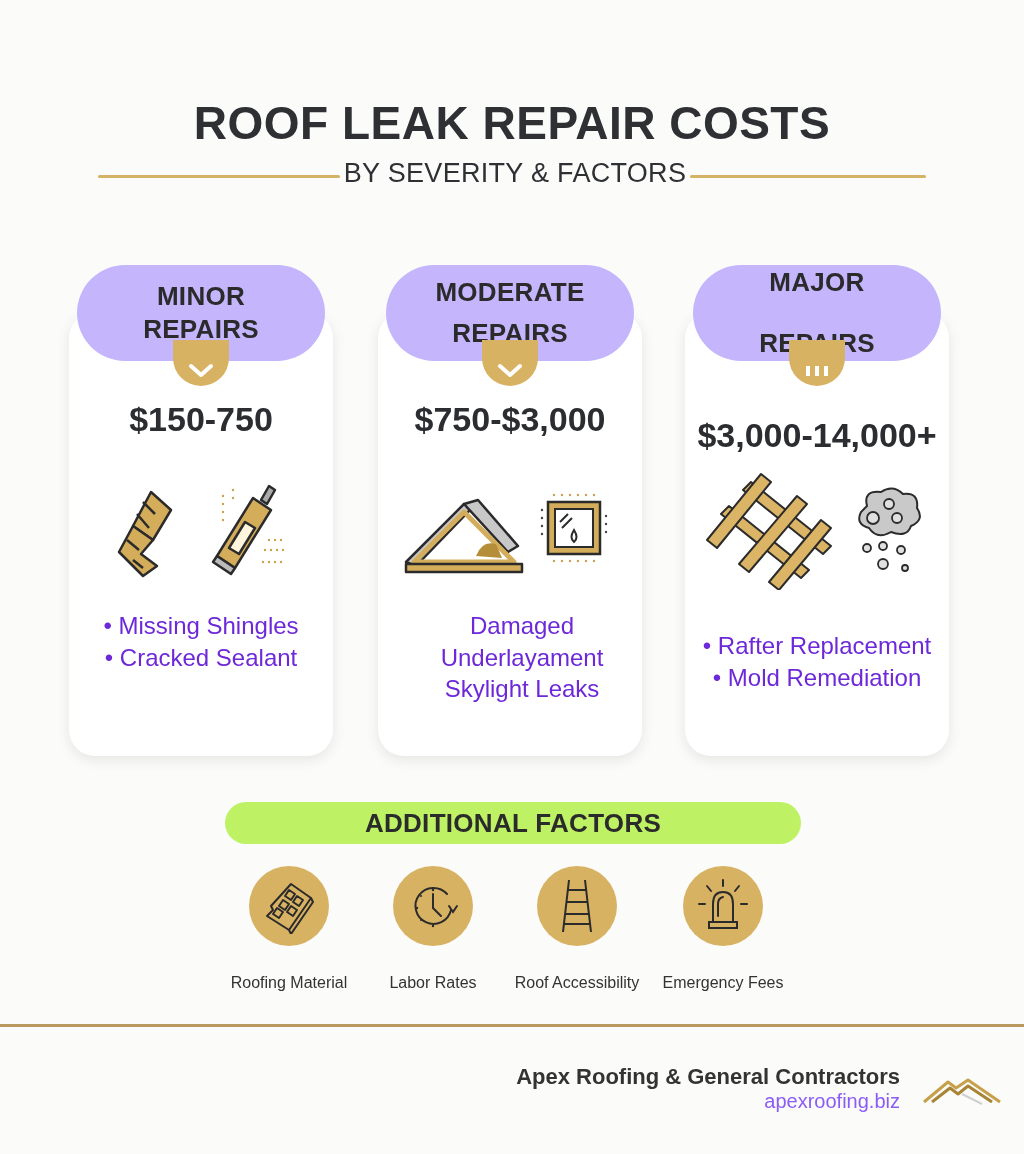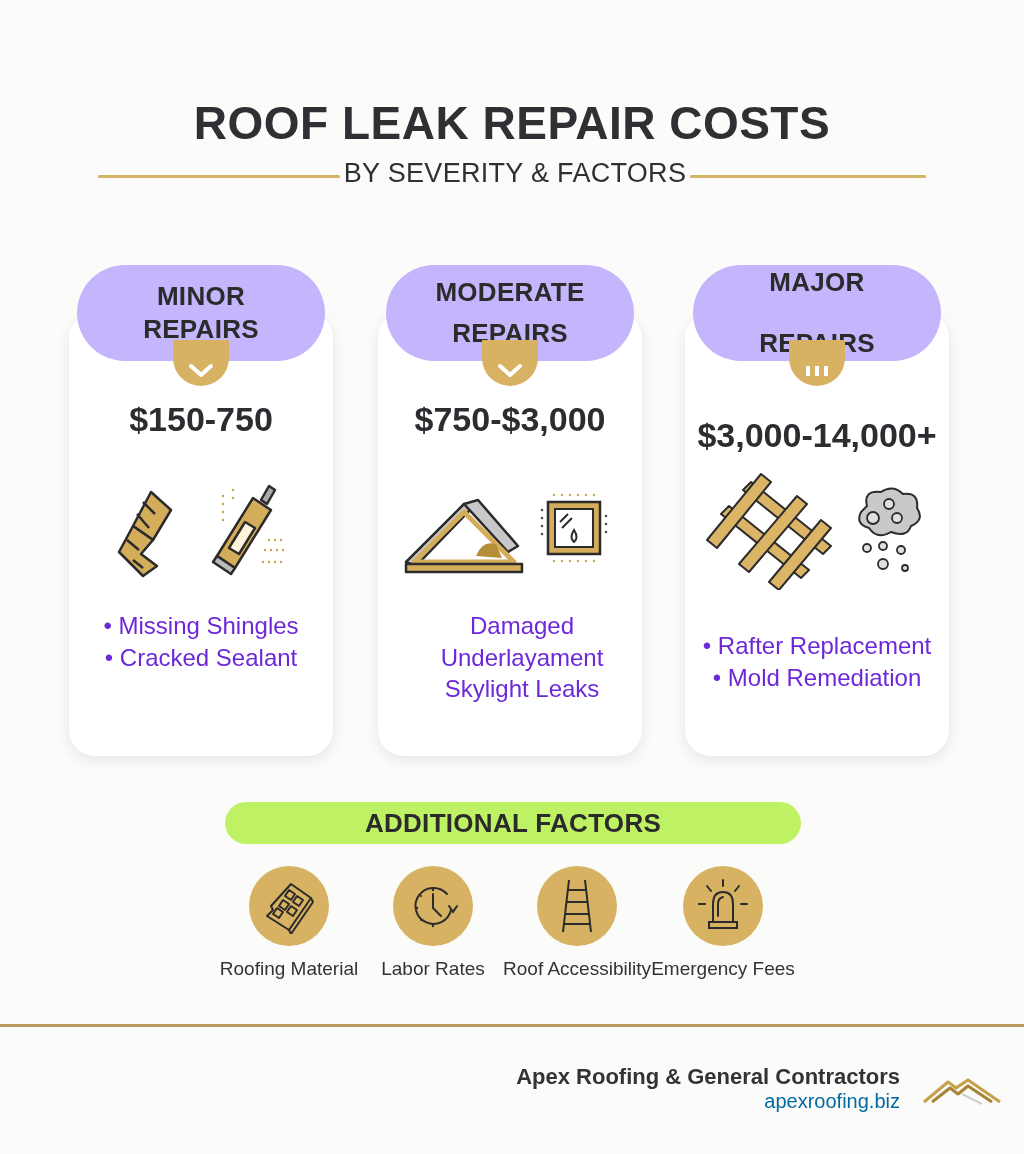--- a/index.html
+++ b/index.html
@@ -28,25 +28,25 @@
   .icons { position: absolute; top: 470px; width: 264px; height: 120px; z-index: 3; }
   .icons svg { position: absolute; }
 
   .list { position: absolute; width: 264px; text-align: center; font-size: 24px; line-height: 31.5px; color: #6d28d9; z-index: 3; }
 
   .factors-bar { position: absolute; top: 802px; left: 225px; width: 576px; height: 42px; background: #bef264;
     border-radius: 21px; text-align: center; line-height: 42px; font-size: 26px; font-weight: 700; color: #2b2b2b; letter-spacing: 0.3px; }
   .factor { position: absolute; top: 866px; width: 150px; text-align: center; }
   .factor .circle { width: 80px; height: 80px; border-radius: 50%; background: #d8b263; margin: 0 auto;
     display: flex; align-items: center; justify-content: center; }
-  .factor .label { margin-top: 12px; font-size: 19px; color: #333; }
+  .factor .label { margin-top: 28px; font-size: 16px; color: #333; }
 
   .footer-rule { position: absolute; top: 1024px; left: 0; width: 1024px; height: 3px; background: #b89a5e; }
   .company { position: absolute; top: 1064px; right: 124px; font-size: 22px; font-weight: 700; color: #333; text-align: right; }
-  .website { position: absolute; top: 1090px; right: 124px; font-size: 20px; color: #0369a1; text-align: right; }
+  .website { position: absolute; top: 1090px; right: 124px; font-size: 20px; color: #8b5cf6; text-align: right; }
   .logo { position: absolute; top: 1076px; left: 922px; }
 </style>
 </head>
 <body>
 
 <div class="title">ROOF LEAK REPAIR COSTS</div>
 <div class="subtitle-row">
   <div class="subtitle-line left"></div>
   <div class="subtitle">BY SEVERITY &amp; FACTORS</div>
   <div class="subtitle-line right"></div>

